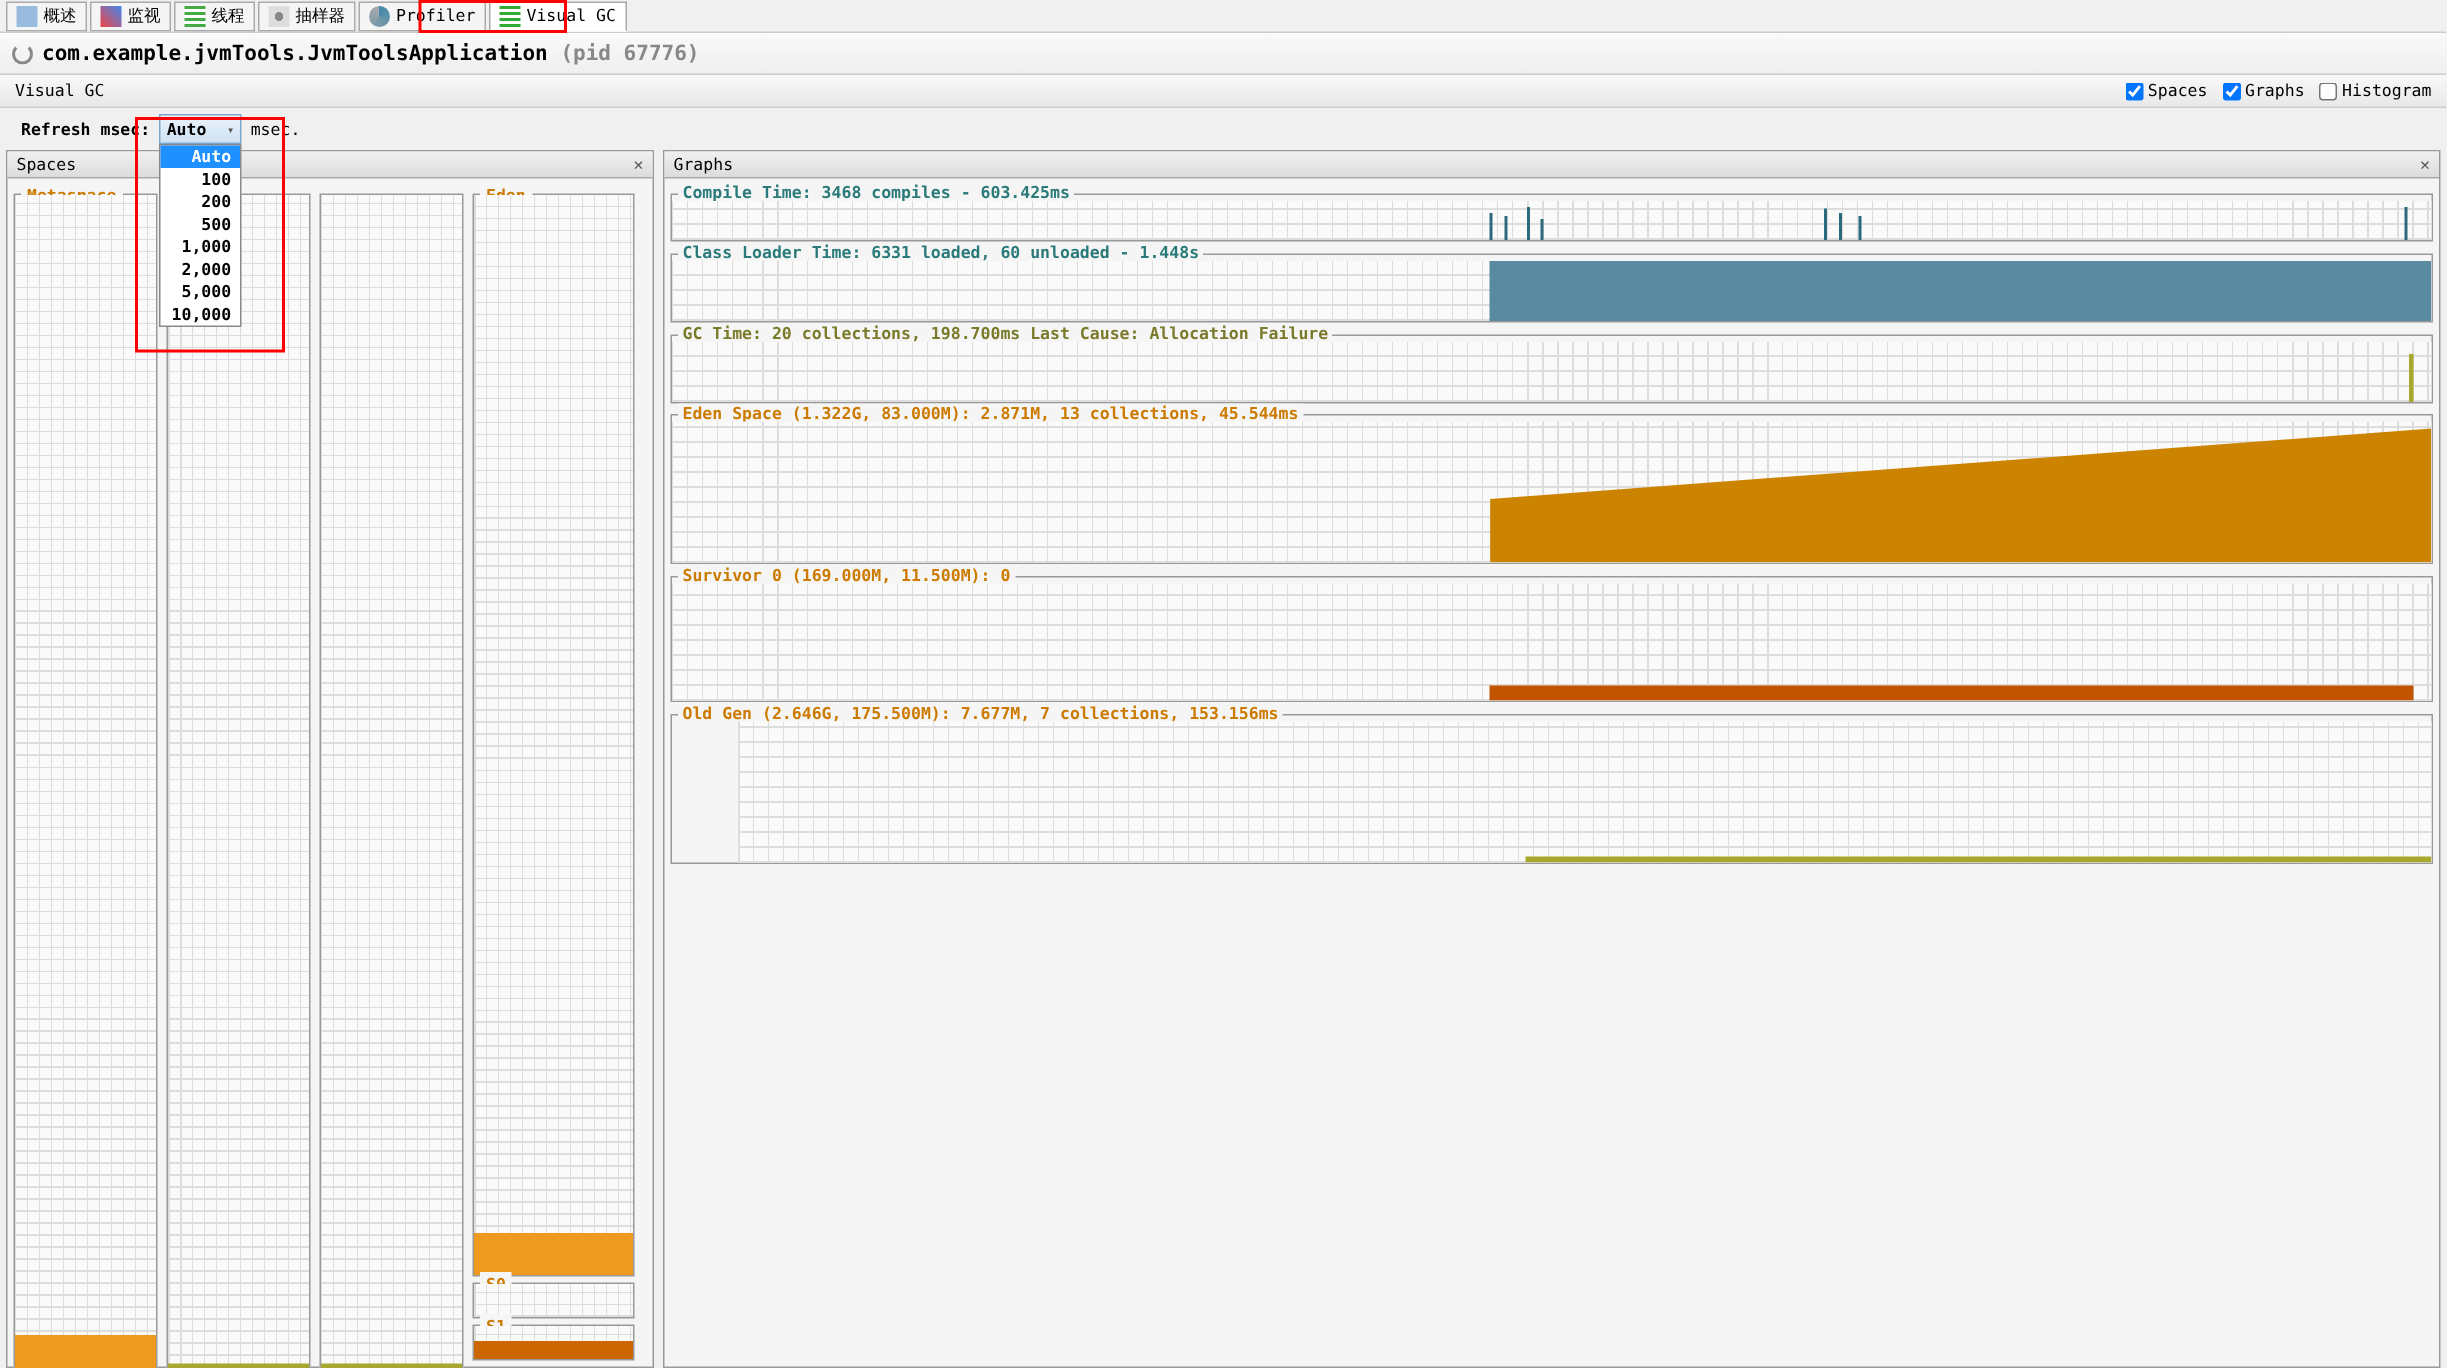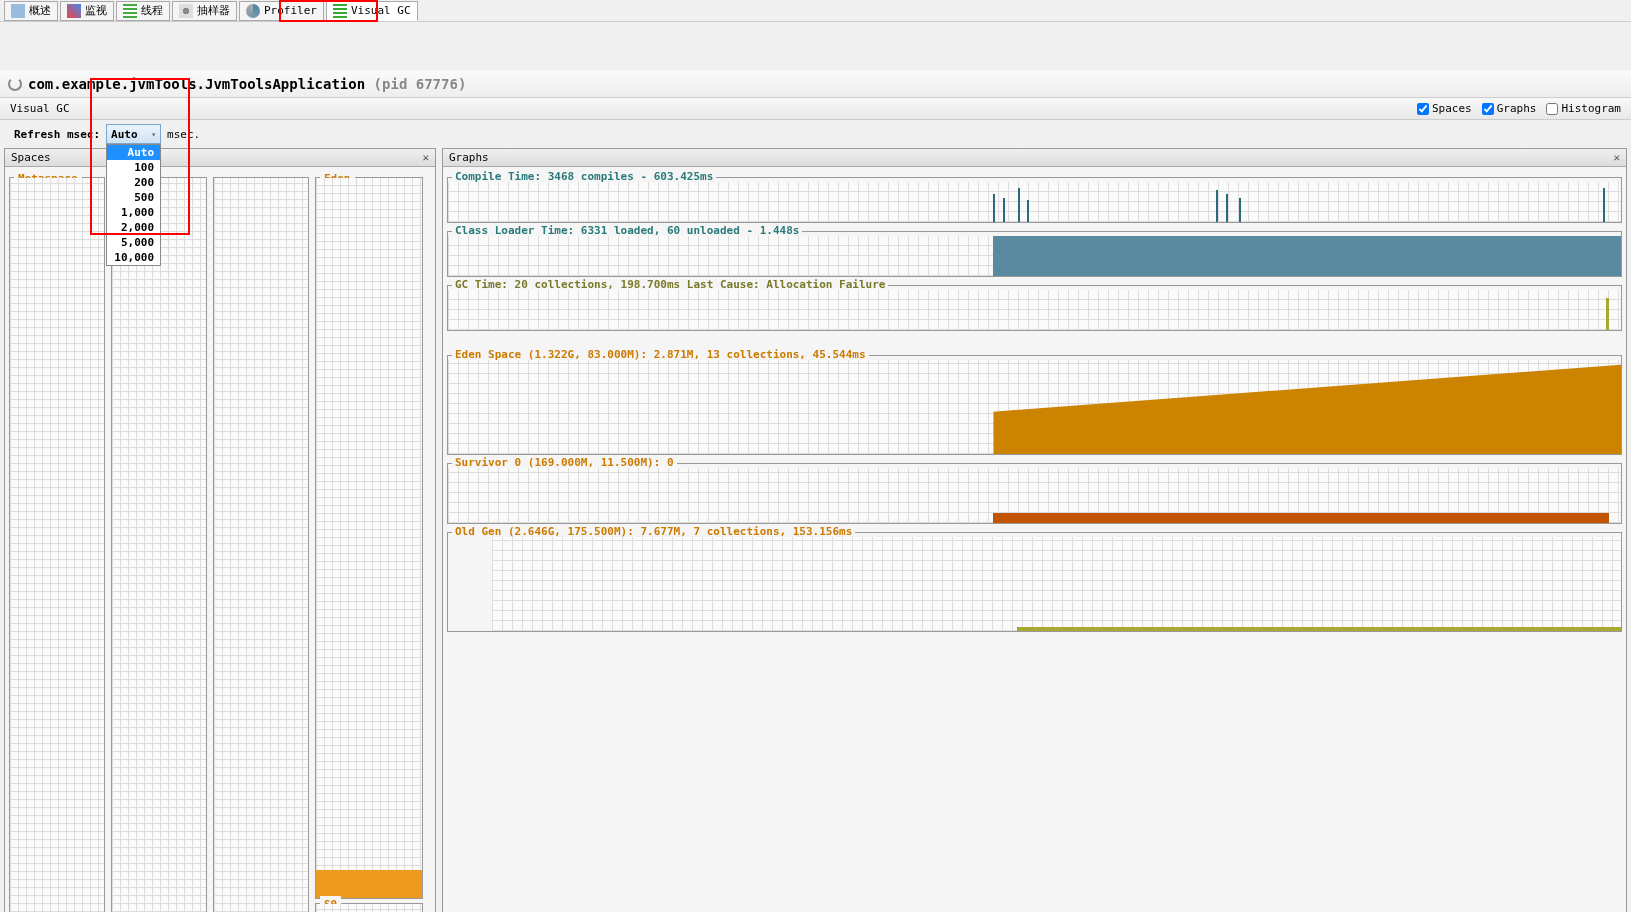--- a/index.html
+++ b/index.html
@@ -52,21 +52,20 @@
   z-index: 100;
 }
 .title-bar {
   height: 28px;
   background: linear-gradient(#fafafa, #eee);
   border-bottom: 1px solid #ccc;
   display: flex;
   align-items: center;
   padding-left: 8px;
   font-size: 14px;
-  margin-top: 48px;
 }
 .spinner-icon {
   width: 14px;
   height: 14px;
   border: 2px solid #888;
   border-top-color: transparent;
   border-radius: 50%;
   margin-right: 6px;
 }
 .sub-bar {
@@ -389,21 +388,21 @@
     </div>
   </div>
 
   <div class="panel graphs-panel">
     <div class="panel-header">
       <span>Graphs</span>
       <span class="close-x">✕</span>
     </div>
     <div class="graphs-content">
 
-      <div class="graph-row" style="height:46px;margin-top:6px;">
+      <div class="graph-row" style="height:32px;margin-top:6px;">
         <div class="graph-title blue">Compile Time: 3468 compiles - 603.425ms</div>
         <div class="graph-inner">
           <div class="spike" style="left:46.5%;height:70%;"></div>
           <div class="spike" style="left:47.3%;height:60%;"></div>
           <div class="spike" style="left:48.6%;height:85%;"></div>
           <div class="spike" style="left:49.4%;height:55%;"></div>
           <div class="spike" style="left:65.5%;height:80%;"></div>
           <div class="spike" style="left:66.3%;height:70%;"></div>
           <div class="spike" style="left:67.4%;height:60%;"></div>
           <div class="spike" style="left:98.5%;height:85%;"></div>
@@ -417,30 +416,30 @@
         </div>
       </div>
 
       <div class="graph-row" style="height:46px;margin-top:6px;">
         <div class="graph-title olive">GC Time: 20 collections, 198.700ms Last Cause: Allocation Failure</div>
         <div class="graph-inner">
           <div class="spike" style="right:1%;height:80%;background:#a8a830;width:3px;"></div>
         </div>
       </div>
 
-      <div class="graph-row" style="height:100px;margin-top:22px;">
+      <div class="graph-row" style="height:100px;margin-top:5px;">
         <div class="graph-title orange">Eden Space (1.322G, 83.000M): 2.871M, 13 collections, 45.544ms</div>
         <div class="graph-inner">
           <svg width="100%" height="100%" preserveAspectRatio="none" viewBox="0 0 100 100">
             <polygon points="46.5,55 100,5 100,100 46.5,100" fill="#cc8400"></polygon>
           </svg>
         </div>
       </div>
 
-      <div class="graph-row" style="height:61px;margin-top:6px;">
+      <div class="graph-row" style="height:84px;margin-top:6px;">
         <div class="graph-title orange">Survivor 0 (169.000M, 11.500M): 0</div>
         <div class="graph-inner">
           <div class="block-fill" style="left:46.5%;right:1%;height:10px;background:#c25400;"></div>
         </div>
       </div>
 
 
       <div class="graph-row" style="height:100px;margin-top:6px;padding-left:44px;">
         <div class="graph-title orange">Old Gen (2.646G, 175.500M): 7.677M, 7 collections, 153.156ms</div>
         <div class="graph-inner">

